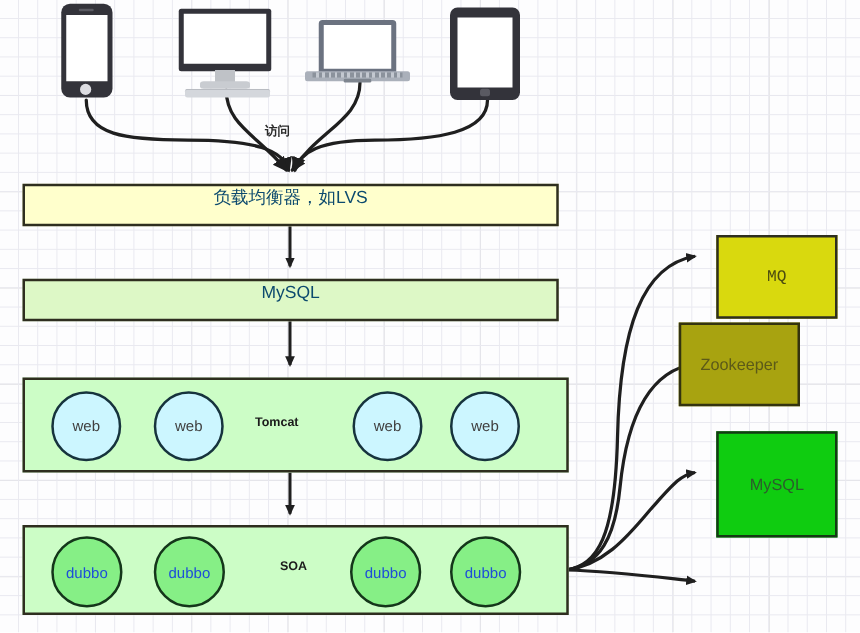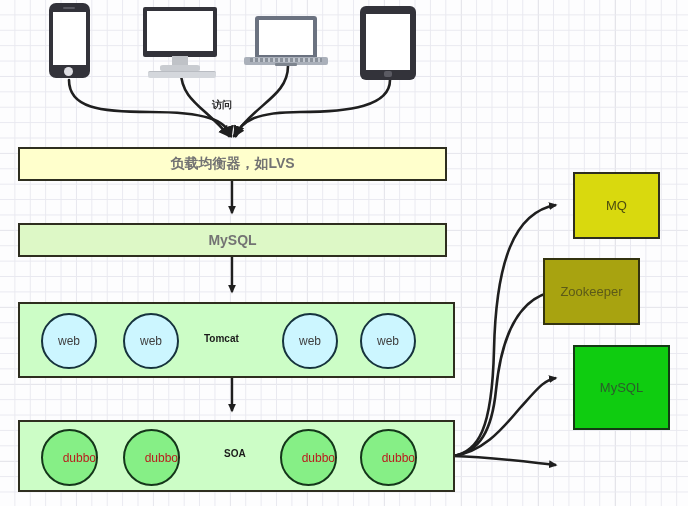--- a/index.html
+++ b/index.html
@@ -102,24 +102,23 @@
   .tab-home {
     position: absolute; left: 384px; top: 71px; width: 8px; height: 6px;
     background: #5a5a62; border-radius: 2px;
   }
   
   .box {
     position: absolute;
     box-sizing: border-box;
     border: 2px solid #2e2e1f;
     display: flex;
-    align-items: center;
     justify-content: center;
-    font-weight: bold;
-    color: #737373;
+    font-weight: normal;
+    color: #0c4a6e;
   }
   #lvs-box {
     left: 18px; top: 147px; width: 429px; height: 34px;
     background: #ffffcc;
     font-size: 14px;
   }
   #nginx-box {
     left: 18px; top: 223px; width: 429px; height: 34px;
     background: #ddf8c6;
     font-size: 14px;
@@ -144,32 +143,32 @@
     border: 2px solid #1c3326;
     border-radius: 50%;
     display: flex;
     align-items: center;
     justify-content: center;
     font-size: 12px;
     color: #404040;
     font-weight: normal;
   }
   .node.web { background: #ccf6ff; border-color: #16333d; }
-  .node.dubbo { background: #86ef86; border-color: #14361a; color: #b91c1c; justify-content: flex-end; }
+  .node.dubbo { background: #86ef86; border-color: #14361a; color: #1d4ed8; }
   
   .svc {
     position: absolute;
     box-sizing: border-box;
     border: 2px solid #2e2e1f;
     display: flex;
     align-items: center;
     justify-content: center;
     font-size: 13px;
   }
-  #mq-box      { left: 573px; top: 172px; width: 87px; height: 67px; background: #d9d90e; color: #4c4c10; }
+  #mq-box      { left: 573px; top: 188px; width: 97px; height: 67px; background: #d9d90e; color: #4c4c10; font-family: Liberation Mono, monospace; }
   #zk-box      { left: 543px; top: 258px; width: 97px; height: 67px; background: #a8a310; color: #5c5a18; border-color: #33330f; }
   #mysql-box   { left: 573px; top: 345px; width: 97px; height: 85px; background: #0fcc10; color: #2c5c2c; border-color: #143a14; }
   #redis-box   { left: 573px; top: 431px; width: 97px; height: 67px; background: #15f2ff; color: #2b6f85; border-color: #0d3f4a; }
   .conn-label {
     position: absolute;
     left: 212px; top: 98px;
     font-size: 10px;
     font-weight: bold;
     color: #2a2a2a;
   }

